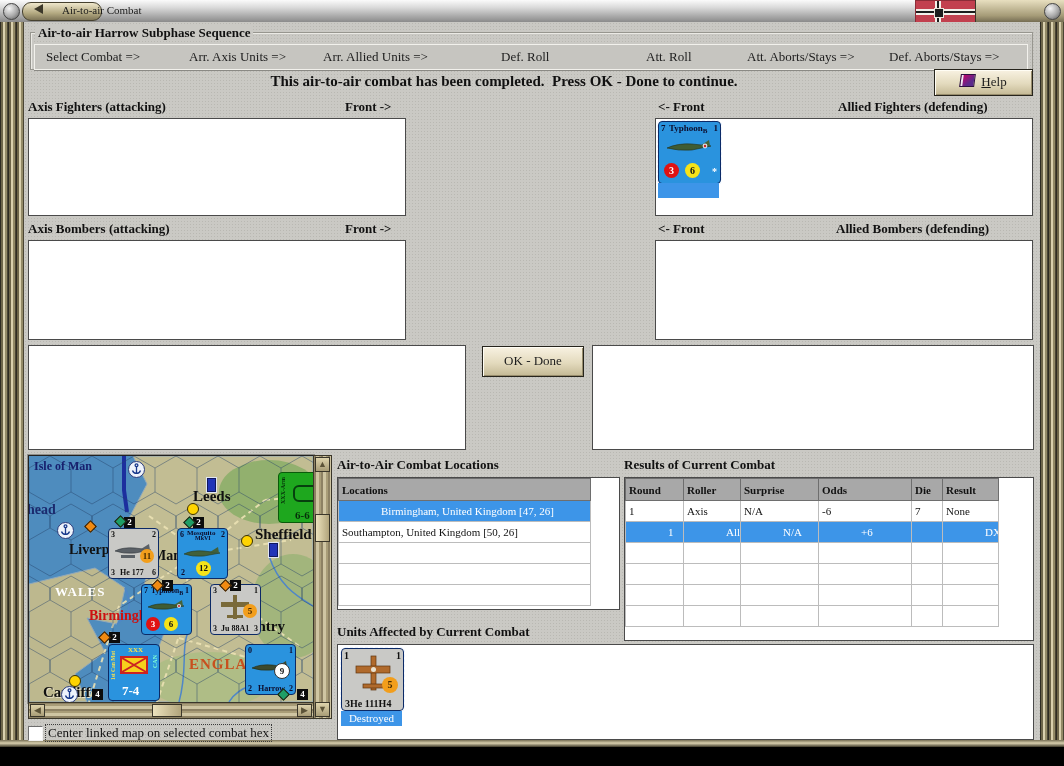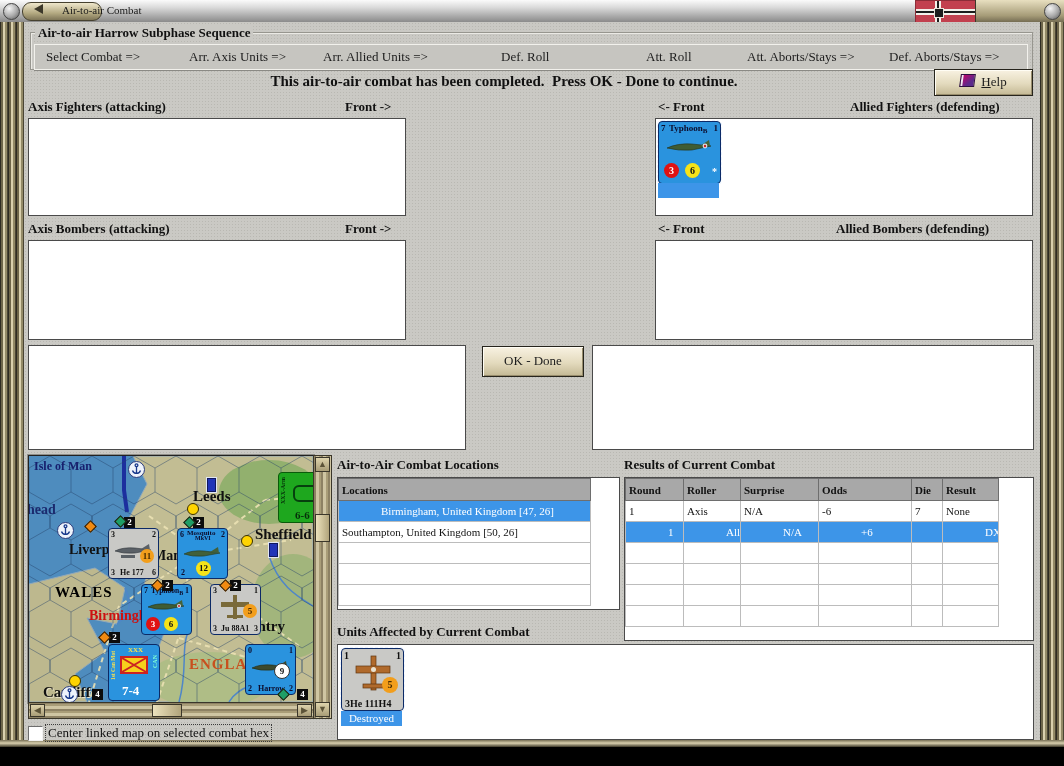--- a/index.html
+++ b/index.html
@@ -150,21 +150,21 @@
     </div>
 
     <div class="a msg" style="left:150px;top:51px;width:660px;">This air-to-air combat has been completed.  Press OK - Done to continue.</div>
     <div class="a btn-beige" style="left:910px;top:47px;width:97px;height:25px;line-height:24px;">
       <span class="book"></span><span class="u">H</span><span>elp</span>
     </div>
 
     <div class="a seclabel nw" style="left:4px;top:77px;">Axis Fighters (attacking)</div>
     <div class="a seclabel nw" style="left:321px;top:77px;">Front -&gt;</div>
     <div class="a seclabel nw" style="left:634px;top:77px;">&lt;- Front</div>
-    <div class="a seclabel nw" style="left:814px;top:77px;margin-left:12px;">Allied Fighters (defending)</div>
+    <div class="a seclabel nw" style="left:814px;top:77px;">Allied Fighters (defending)</div>
 
     <div class="a whitebox" style="left:4px;top:96px;width:376px;height:96px;"></div>
     <div class="a whitebox" style="left:631px;top:96px;width:376px;height:96px;">
 
       <div class="counter c-blue c-sel" style="left:2px;top:2px;width:61px;height:61px;">
         <span class="a" style="left:2px;top:1px;font-size:9px;">7</span>
         <span class="a nw" style="left:10px;top:1px;font-size:9px;"><span>Typhoon</span><span style="font-size:7px;vertical-align:-2px;">B</span></span>
         <span class="a" style="right:2px;top:1px;font-size:9px;">1</span>
         <svg class="a" style="left:5px;top:16px;" width="50" height="18">
           <path d="M3 10 Q14 5 28 6 L47 8 L28 12 Q14 13 3 10 Z" fill="#3f5c33" stroke="#22301c" stroke-width="0.6"></path>
@@ -226,21 +226,21 @@
         <path d="M95,0 L95,34 L98,56" stroke="#1c2f9e" stroke-width="4" fill="none"></path>
         <rect x="0" y="0" width="284" height="246" fill="url(#hex)"></rect>
       </svg>
 
       <span class="maplabel" style="left:5px;top:3px;font-size:12px;color:#17206e;">Isle of Man</span>
       <span class="maplabel" style="left:-2px;top:46px;font-size:14px;color:#1a2a6e;">head</span>
       <span class="maplabel" style="left:40px;top:86px;font-size:14px;color:#101010;">Liverpool</span>
       <span class="maplabel" style="left:124px;top:92px;font-size:14px;color:#101010;">Manchester</span>
       <span class="maplabel" style="left:164px;top:32px;font-size:15px;color:#101010;">Leeds</span>
       <span class="maplabel" style="left:226px;top:70px;font-size:15px;color:#101010;">Sheffield</span>
-      <span class="maplabel" style="left:26px;top:128px;font-size:15px;color:#000000;letter-spacing:1px;">WALES</span>
+      <span class="maplabel" style="left:26px;top:128px;font-size:13px;color:#ffffff;letter-spacing:1px;">WALES</span>
       <span class="maplabel" style="left:60px;top:152px;font-size:14px;color:#cc1111;">Birmingham</span>
       <span class="maplabel" style="left:196px;top:162px;font-size:15px;color:#101010;">Coventry</span>
       <span class="maplabel" style="left:160px;top:200px;font-size:15px;color:#c8501e;letter-spacing:1px;">ENGLAND</span>
       <span class="maplabel" style="left:14px;top:228px;font-size:15px;color:#101010;text-shadow:1px 1px 0 #e8e2c8;">Cardiff</span>
 
       <div class="citydot" style="left:158px;top:47px;"></div>
       <div class="citydot" style="left:212px;top:79px;"></div>
       <div class="citydot" style="left:40px;top:219px;"></div>
       <div class="anchor" style="left:99px;top:5px;">
         <svg width="15" height="15">

